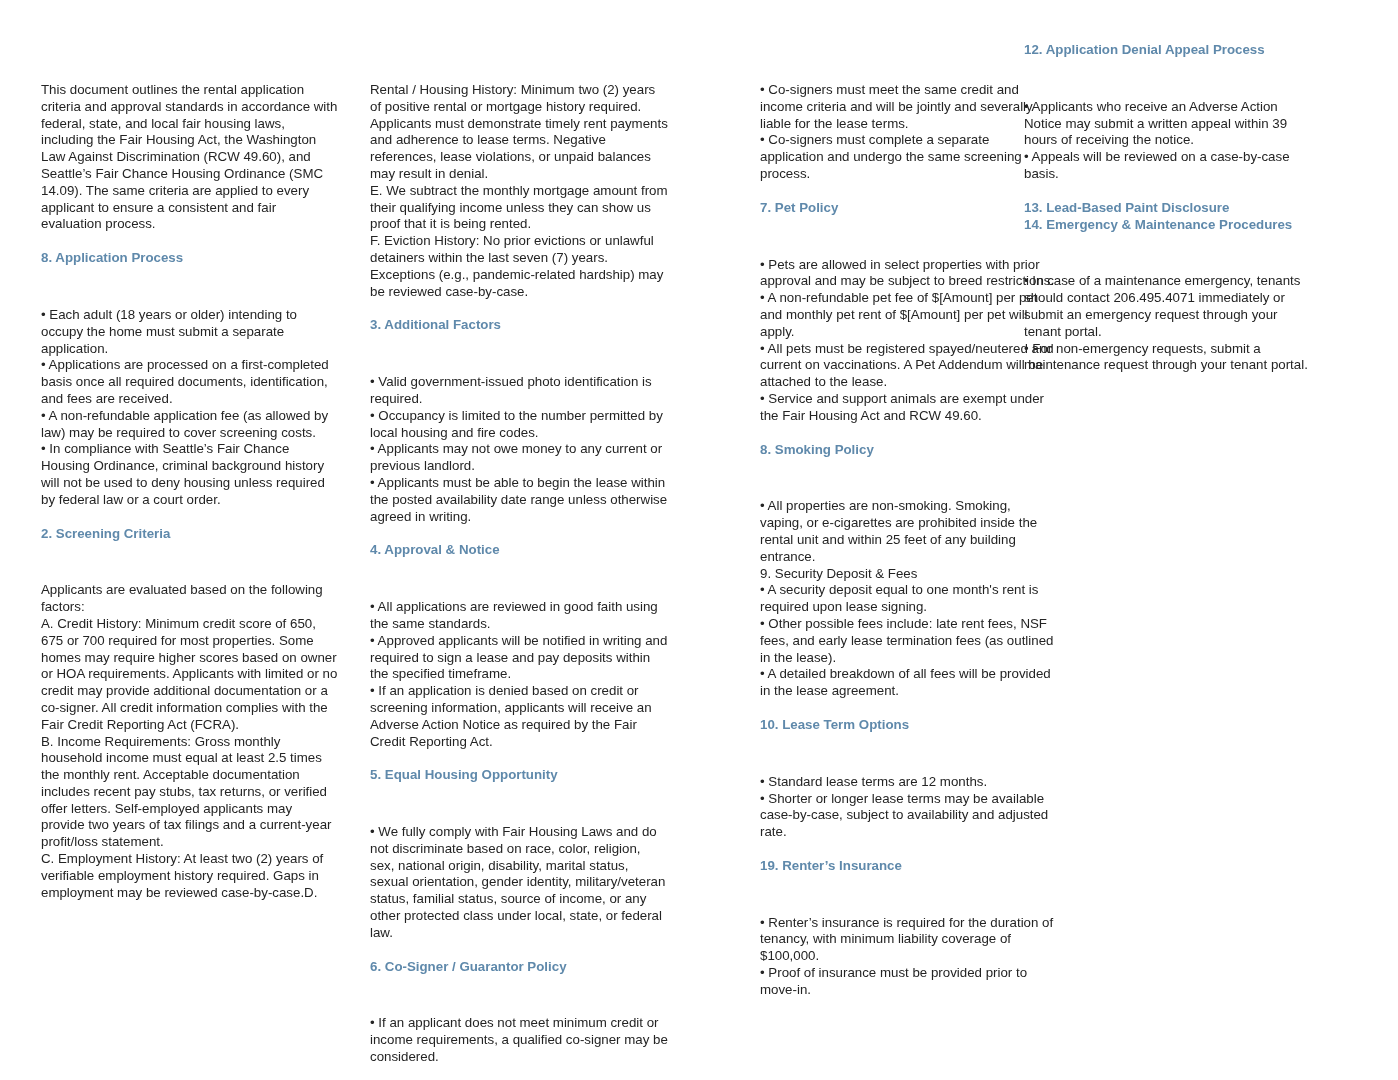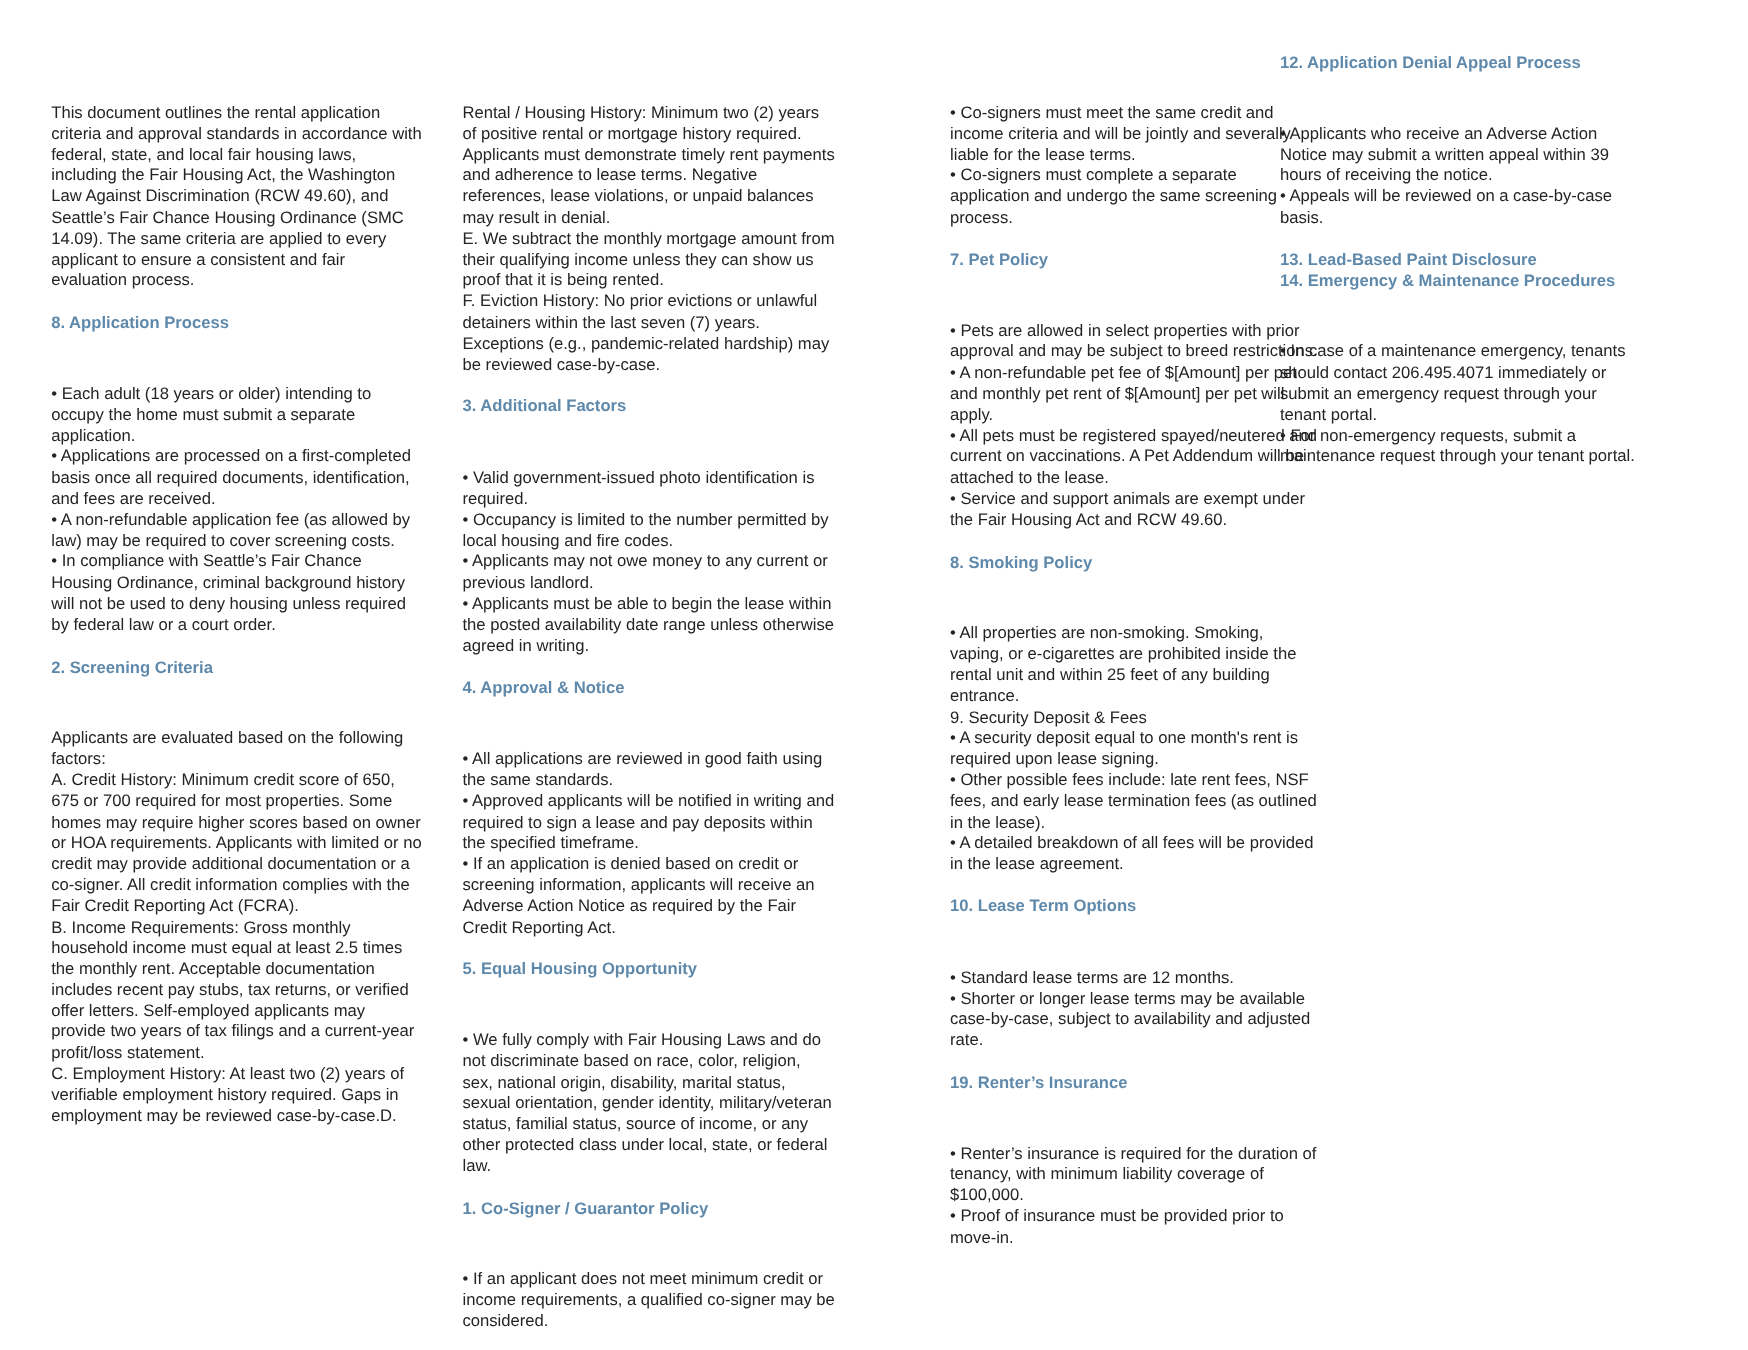--- a/index.html
+++ b/index.html
@@ -70,21 +70,21 @@
       <div class="block body">• Valid government-issued photo identification is required.
 • Occupancy is limited to the number permitted by local housing and fire codes.
 • Applicants may not owe money to any current or previous landlord.
 • Applicants must be able to begin the lease within the posted availability date range unless otherwise agreed in writing.</div>
       <div class="block heading">4. Approval &amp; Notice</div>
       <div class="block body">• All applications are reviewed in good faith using the same standards.
 • Approved applicants will be notified in writing and required to sign a lease and pay deposits within the specified timeframe.
 • If an application is denied based on credit or screening information, applicants will receive an Adverse Action Notice as required by the Fair Credit Reporting Act.</div>
       <div class="block heading">5. Equal Housing Opportunity</div>
       <div class="block body">• We fully comply with Fair Housing Laws and do not discriminate based on race, color, religion, sex, national origin, disability, marital status, sexual orientation, gender identity, military/veteran status, familial status, source of income, or any other protected class under local, state, or federal law.</div>
-      <div class="block heading">1. Co-Signer / Guarantor Policy</div>
+      <div class="block heading">6. Co-Signer / Guarantor Policy</div>
       <div class="block body">• If an applicant does not meet minimum credit or income requirements, a qualified co-signer may be considered.</div>
     </div>
   <div class="col col-3">
       <div class="block body">• Co-signers must meet the same credit and income criteria and will be jointly and severally liable for the lease terms.
 • Co-signers must complete a separate application and undergo the same screening process.</div>
       <div class="block heading">7. Pet Policy</div>
       <div class="block body">• Pets are allowed in select properties with prior approval and may be subject to breed restrictions.
 • A non-refundable pet fee of $[Amount] per pet and monthly pet rent of $[Amount] per pet will apply.
 • All pets must be registered spayed/neutered and current on vaccinations. A Pet Addendum will be attached to the lease.
 • Service and support animals are exempt under the Fair Housing Act and RCW 49.60.</div>

